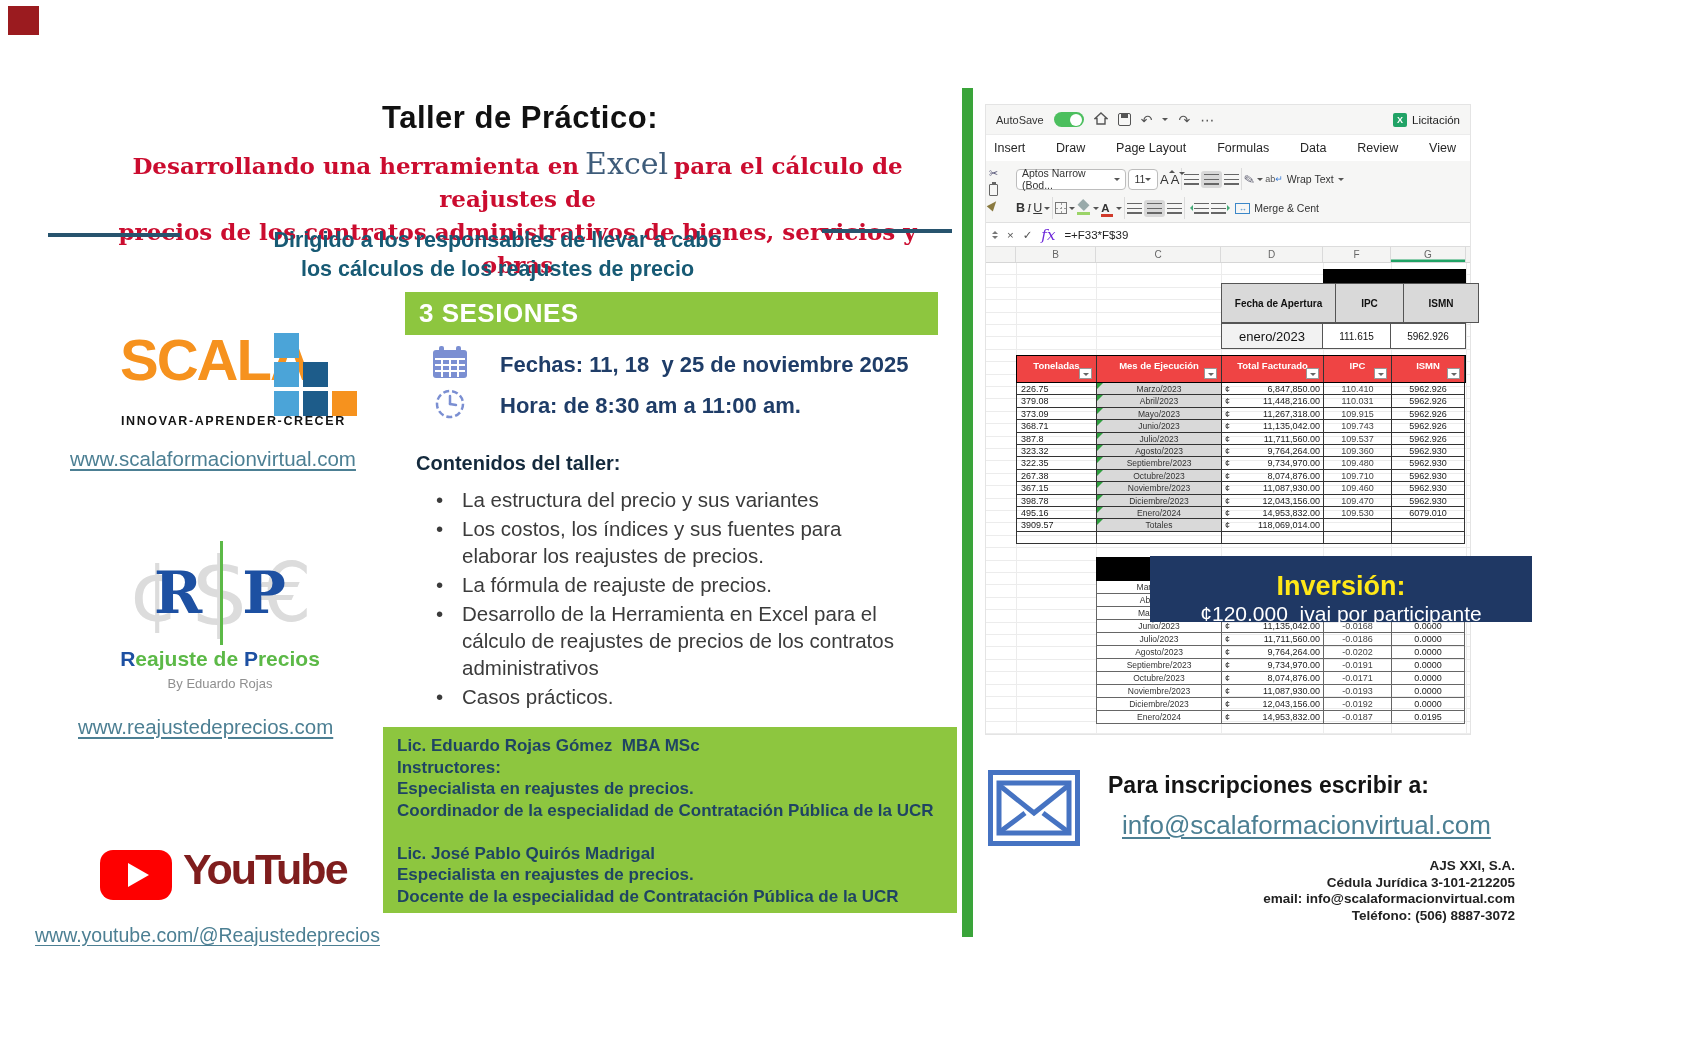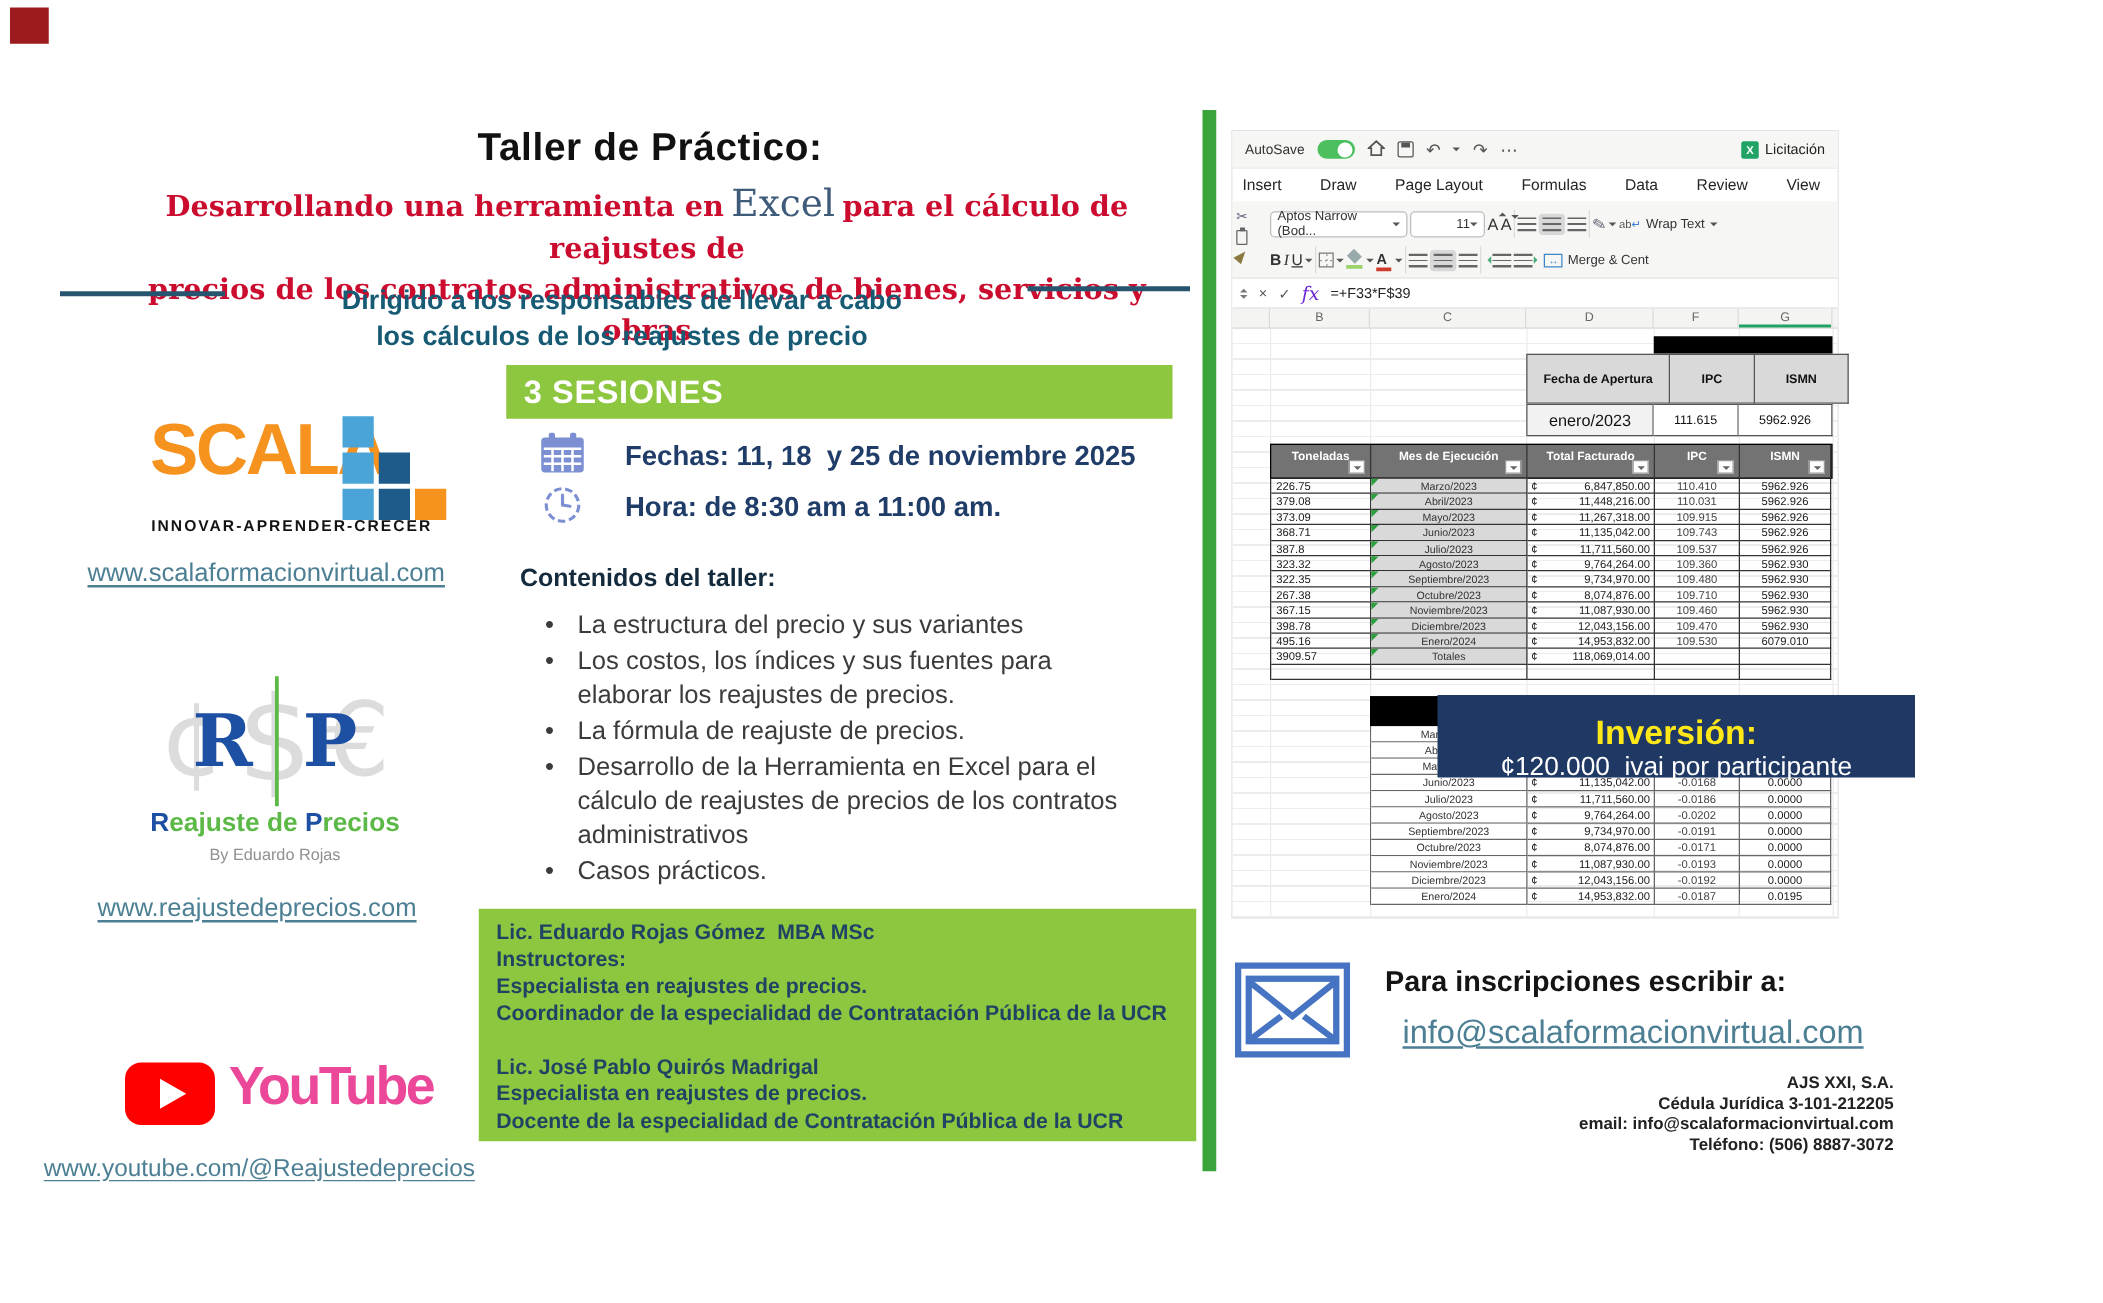--- a/index.html
+++ b/index.html
@@ -65,21 +65,21 @@
 
 
 .instructors{position:absolute;left:383px;top:727px;width:574px;height:186px;background:#8dc63f;
   padding:8px 14px;color:#1f4463;font-size:17px;font-weight:bold}
 .instructors p{line-height:21.5px;min-height:21.5px;white-space:pre-wrap}
 
 
 .yt-badge{position:absolute;left:100px;top:850px;width:72px;height:50px;background:#fe0000;border-radius:13px}
 .yt-badge::after{content:"";position:absolute;left:28px;top:13px;border-left:21px solid #fff;
   border-top:12px solid transparent;border-bottom:12px solid transparent}
-.yt-word{position:absolute;left:183px;top:845px;font-size:43px;font-weight:bold;color:#ec4899;letter-spacing:-2px}
+.yt-word{position:absolute;left:183px;top:845px;font-size:43px;font-weight:bold;color:#7f1d1d;letter-spacing:-2px}
 
 
 .divider{position:absolute;left:962px;top:88px;width:11px;height:849px;background:#3aa43a}
 
 
 .xl{position:absolute;left:985px;top:104px;width:486px;height:631px;background:#fff;border:1px solid #e4e4e4;font-family:"Liberation Sans",sans-serif}
 .xl-row1{position:absolute;left:0;top:0;width:100%;height:30px;background:#f6f6f5;display:flex;align-items:center;gap:10px;padding:0 10px;border-bottom:1px solid #ececec}
 .xl-autosave{font-size:11px;color:#333}
 .tgl{width:30px;height:15px;border-radius:8px;background:#4cbf5e;position:relative;display:inline-block;cursor:pointer}
 .tgl::after{content:"";position:absolute;right:2px;top:1.5px;width:12px;height:12px;border-radius:50%;background:#fff}
@@ -95,21 +95,21 @@
 .rb-left{position:absolute;left:3px;top:6px;width:24px;display:flex;flex-direction:column;gap:4px;align-items:flex-start;color:#557;font-size:11px}
 .clipb{width:9px;height:12px;border:1.3px solid #666;border-radius:1px;position:relative;display:inline-block}
 .clipb::before{content:"";position:absolute;left:1.5px;top:-3px;width:4px;height:2.5px;background:#666}
 .brushi{width:0;height:0;border-left:4px solid transparent;border-right:4px solid transparent;border-bottom:10px solid #8a7a40;transform:rotate(40deg);display:inline-block}
 .rb-line{position:absolute;left:30px;display:flex;align-items:center;gap:2px}
 .rb-line.a{top:7px}
 .rb-line.b{top:36px}
 .fontbox,.sizebox{background:#fff;border:1px solid #bdbdbd;border-radius:4px;height:21px;display:inline-flex;align-items:center;
   padding:0 5px;font-size:10.5px;color:#333;cursor:pointer}
 .fontbox{width:110px;justify-content:space-between}
-.sizebox{width:60px;justify-content:flex-end}
+.sizebox{width:30px;justify-content:center}
 .crt{width:0;height:0;border:3.5px solid transparent;border-top-color:#555;display:inline-block;margin-top:3px}
 .fbtnA{font-size:13px;color:#333;position:relative;cursor:pointer}
 .tt{position:absolute;top:-3px;right:-6px;width:0;height:0;border:3px solid transparent}
 .tt.up{border-bottom-color:#555;top:-5px}
 .tt.dn{border-top-color:#555;top:0}
 .sep{width:1px;height:22px;background:#dcdcdc}
 .lni{display:inline-block;width:15px;height:11px;
   background:linear-gradient(#666 0 1.5px,transparent 1.5px 4.7px,#666 4.7px 6.2px,transparent 6.2px 9.4px,#666 9.4px 11px);cursor:pointer}
 .selbox{background:#d8d8d8;padding:3px;border-radius:3px;display:inline-flex}
 .pencil{font-size:13px;color:#667;transform:rotate(-10deg);display:inline-block;cursor:pointer}
@@ -162,21 +162,21 @@
 .ap-head .c:nth-child(1){width:115px;height:40px}
 .ap-head .c:nth-child(2){width:68px;height:40px;border-left:none}
 .ap-head .c:nth-child(3){width:75px;height:40px;border-left:none}
 .ap-val{position:absolute;left:235px;top:218px;display:flex}
 .ap-val .c{background:#fff;font-weight:normal}
 .ap-val .c:nth-child(1){width:102px;height:26px;font-size:13px;background:#f2f2f2}
 .ap-val .c:nth-child(2){width:68px;height:26px;border-left:none;font-size:10px}
 .ap-val .c:nth-child(3){width:75px;height:26px;border-left:none;font-size:10px}
 
 .t1{position:absolute;left:30px;top:250px;width:450px}
-.t1-head{display:flex;background:#737373;border:1px solid #000}
+.t1-head{display:flex;background:#ef4444;border:1px solid #000}
 .t1-head .h{position:relative;color:#fff;font-size:9.5px;font-weight:bold;height:26px;text-align:center;padding-top:4px;border-right:1px solid #333}
 .t1-head .h:nth-of-type(1){width:80px}
 .t1-head .h:nth-of-type(2){width:125px}
 .t1-head .h:nth-of-type(3){width:102px}
 .t1-head .h:nth-of-type(4){width:68px}
 .t1-head .h:nth-of-type(5){width:73px}
 .fbtn{position:absolute;right:4px;bottom:3px;width:13px;height:11px;background:#fff;border:1px solid #999;cursor:pointer}
 .fbtn::after{content:"";position:absolute;left:3px;top:4px;border:3px solid transparent;border-top-color:#666}
 .trow{display:flex;border-left:1px solid #333}
 .trow span{display:block;height:12.4px;line-height:12.2px;font-size:9px;color:#1a1a1a;

